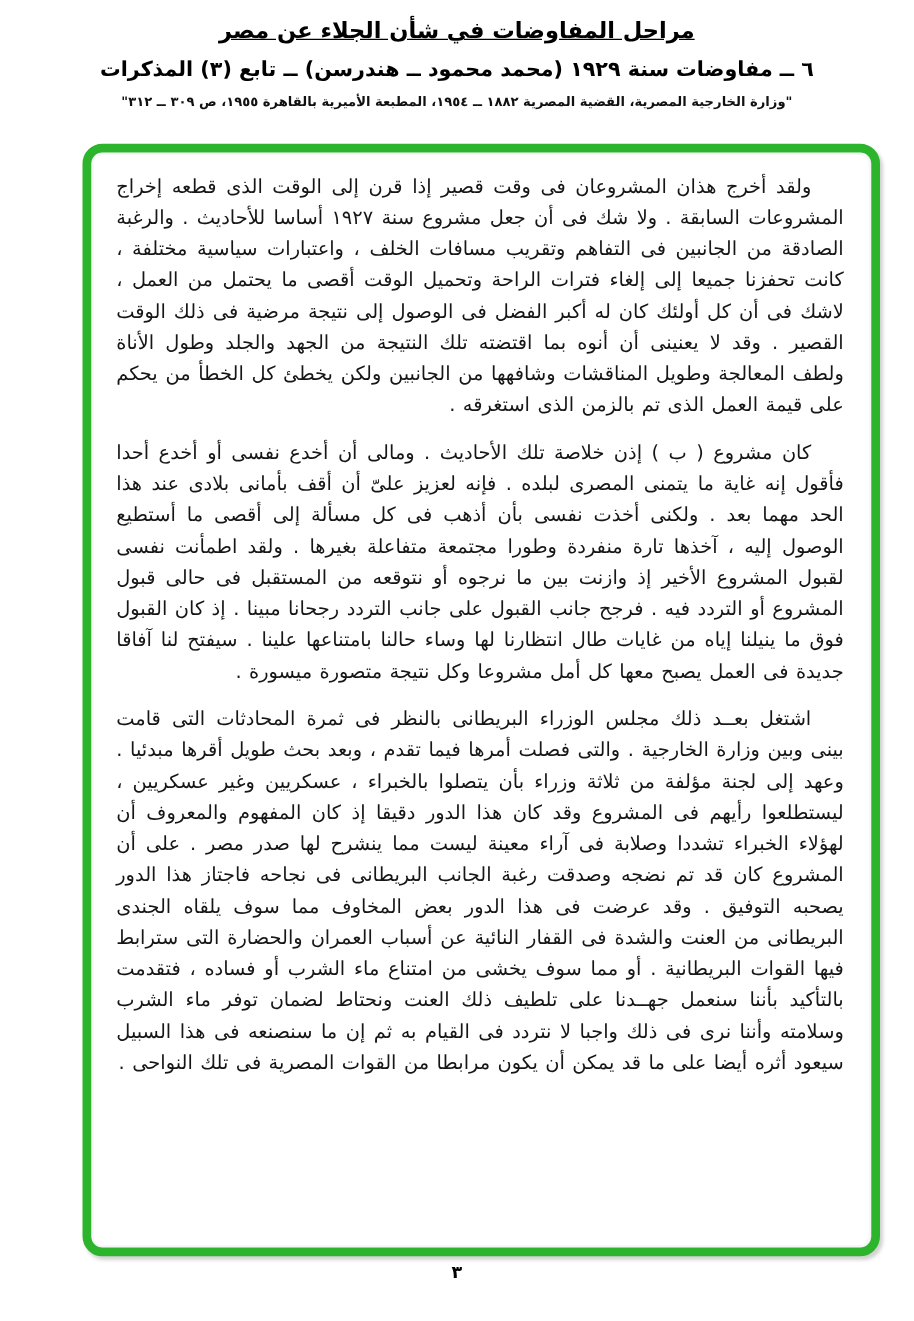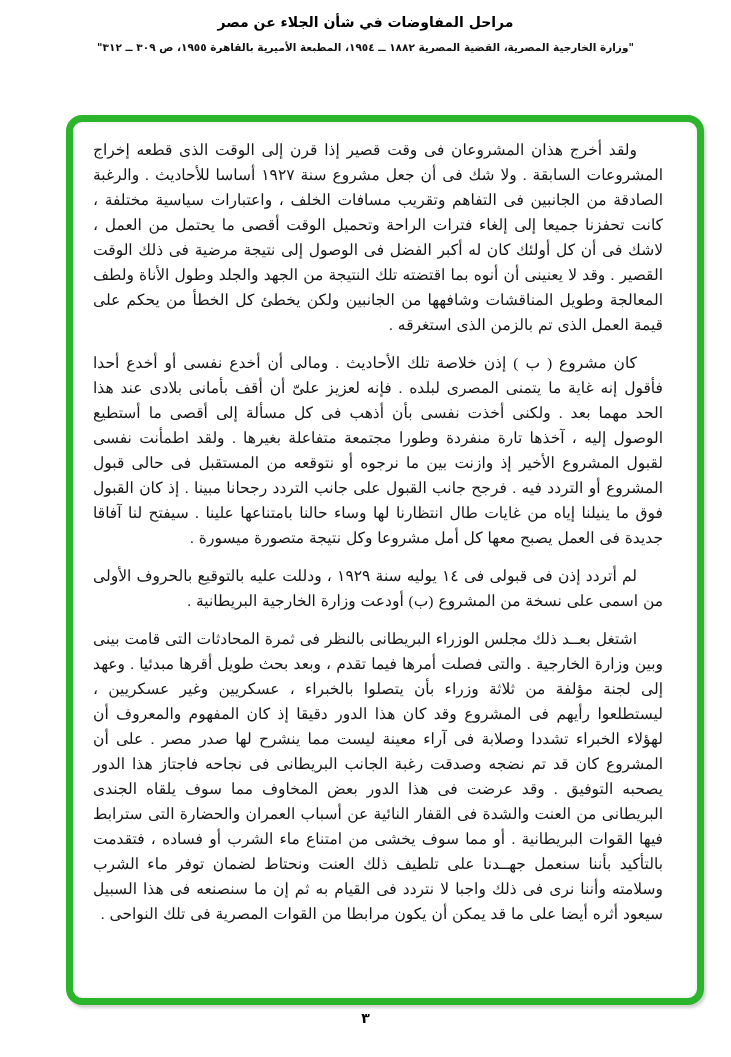--- a/index.html
+++ b/index.html
@@ -18,23 +18,24 @@
   }
   .page-header {
     position: absolute;
     top: 14px;
     left: 0;
     right: 0;
     text-align: center;
     color: #000000;
   }
   .header-title {
-    font-size: 14px;
+    font-size: 18px;
     font-weight: bold;
     letter-spacing: 0.3px;
+    text-decoration: underline;
   }
   .header-subtitle {
     margin-top: 11px;
     font-size: 16.5px;
     font-weight: bold;
   }
   .header-source {
     margin-top: 11px;
     font-size: 10.5px;
     font-weight: bold;
@@ -57,24 +58,23 @@
     box-sizing: border-box;
     height: 100%;
     padding: 15px 22px 6px 20px;
     direction: rtl;
     text-align: justify;
     font-size: 15.5px;
     line-height: 25px;
     color: #161616;
   }
   .document-body p {
-    margin: 0 12px 13px 0;
+    margin: 0 0 13px 0;
     text-indent: 26px;
     word-spacing: 1px;
-    font-family: Liberation Serif, serif;
   }
   .document-body p:last-child {
     margin-bottom: 0;
   }
   .page-number {
     position: absolute;
     top: 1010px;
     left: 0;
     right: 0;
     text-align: center;
@@ -83,27 +83,27 @@
     color: #000000;
   }
 </style>
 </head>
 <body>
 
 <div class="page">
 
   <header class="page-header">
     <div class="header-title">مراحل المفاوضات في شأن الجلاء عن مصر</div>
+    <div class="header-subtitle">٦ ــ مفاوضات سنة ١٩٢٩ (محمد محمود ــ هندرسن) ــ تابع (٣) المذكرات</div>
     <div class="header-source">"وزارة الخارجية المصرية، القضية المصرية ١٨٨٢ ــ ١٩٥٤، المطبعة الأميرية بالقاهرة ١٩٥٥، ص ٣٠٩ ــ ٣١٢"</div>
   </header>
 
   <div class="highlight-frame" style="border-color: rgb(44, 181, 44);">
     <div class="document-body">
       <p>ولقد أخرج هذان المشروعان فى وقت قصير إذا قرن إلى الوقت الذى قطعه إخراج المشروعات السابقة . ولا شك فى أن جعل مشروع سنة ١٩٢٧ أساسا للأحاديث . والرغبة الصادقة من الجانبين فى التفاهم وتقريب مسافات الخلف ، واعتبارات سياسية مختلفة ، كانت تحفزنا جميعا إلى إلغاء فترات الراحة وتحميل الوقت أقصى ما يحتمل من العمل ، لاشك فى أن كل أولئك كان له أكبر الفضل فى الوصول إلى نتيجة مرضية فى ذلك الوقت القصير . وقد لا يعنينى أن أنوه بما اقتضته تلك النتيجة من الجهد والجلد وطول الأناة ولطف المعالجة وطويل المناقشات وشافهها من الجانبين ولكن يخطئ كل الخطأ من يحكم على قيمة العمل الذى تم بالزمن الذى استغرقه .</p>
       <p>كان مشروع ( ب ) إذن خلاصة تلك الأحاديث . ومالى أن أخدع نفسى أو أخدع أحدا فأقول إنه غاية ما يتمنى المصرى لبلده . فإنه لعزيز علىّ أن أقف بأمانى بلادى عند هذا الحد مهما بعد . ولكنى أخذت نفسى بأن أذهب فى كل مسألة إلى أقصى ما أستطيع الوصول إليه ، آخذها تارة منفردة وطورا مجتمعة متفاعلة بغيرها . ولقد اطمأنت نفسى لقبول المشروع الأخير إذ وازنت بين ما نرجوه أو نتوقعه من المستقبل فى حالى قبول المشروع أو التردد فيه . فرجح جانب القبول على جانب التردد رجحانا مبينا . إذ كان القبول فوق ما ينيلنا إياه من غايات طال انتظارنا لها وساء حالنا بامتناعها علينا . سيفتح لنا آفاقا جديدة فى العمل يصبح معها كل أمل مشروعا وكل نتيجة متصورة ميسورة .</p>
-      <p>لم أتردد إذن فى قبولى فى ١٤ يوليه سنة ١٩٢٩ ، ودللت عليه بالتوقيع بالحروف الأولى من اسمى على نسخة من المشروع (ب) أودعت وزارة الخارجية البريطانية .</p>
       <p>اشتغل بعــد ذلك مجلس الوزراء البريطانى بالنظر فى ثمرة المحادثات التى قامت بينى وبين وزارة الخارجية . والتى فصلت أمرها فيما تقدم ، وبعد بحث طويل أقرها مبدئيا . وعهد إلى لجنة مؤلفة من ثلاثة وزراء بأن يتصلوا بالخبراء ، عسكريين وغير عسكريين ، ليستطلعوا رأيهم فى المشروع وقد كان هذا الدور دقيقا إذ كان المفهوم والمعروف أن لهؤلاء الخبراء تشددا وصلابة فى آراء معينة ليست مما ينشرح لها صدر مصر . على أن المشروع كان قد تم نضجه وصدقت رغبة الجانب البريطانى فى نجاحه فاجتاز هذا الدور يصحبه التوفيق . وقد عرضت فى هذا الدور بعض المخاوف مما سوف يلقاه الجندى البريطانى من العنت والشدة فى القفار النائية عن أسباب العمران والحضارة التى سترابط فيها القوات البريطانية . أو مما سوف يخشى من امتناع ماء الشرب أو فساده ، فتقدمت بالتأكيد بأننا سنعمل جهــدنا على تلطيف ذلك العنت ونحتاط لضمان توفر ماء الشرب وسلامته وأننا نرى فى ذلك واجبا لا نتردد فى القيام به ثم إن ما سنصنعه فى هذا السبيل سيعود أثره أيضا على ما قد يمكن أن يكون مرابطا من القوات المصرية فى تلك النواحى .</p>
     </div>
   </div>
 
   <div class="page-number">٣</div>
 
 </div>
 
 </body></html>

